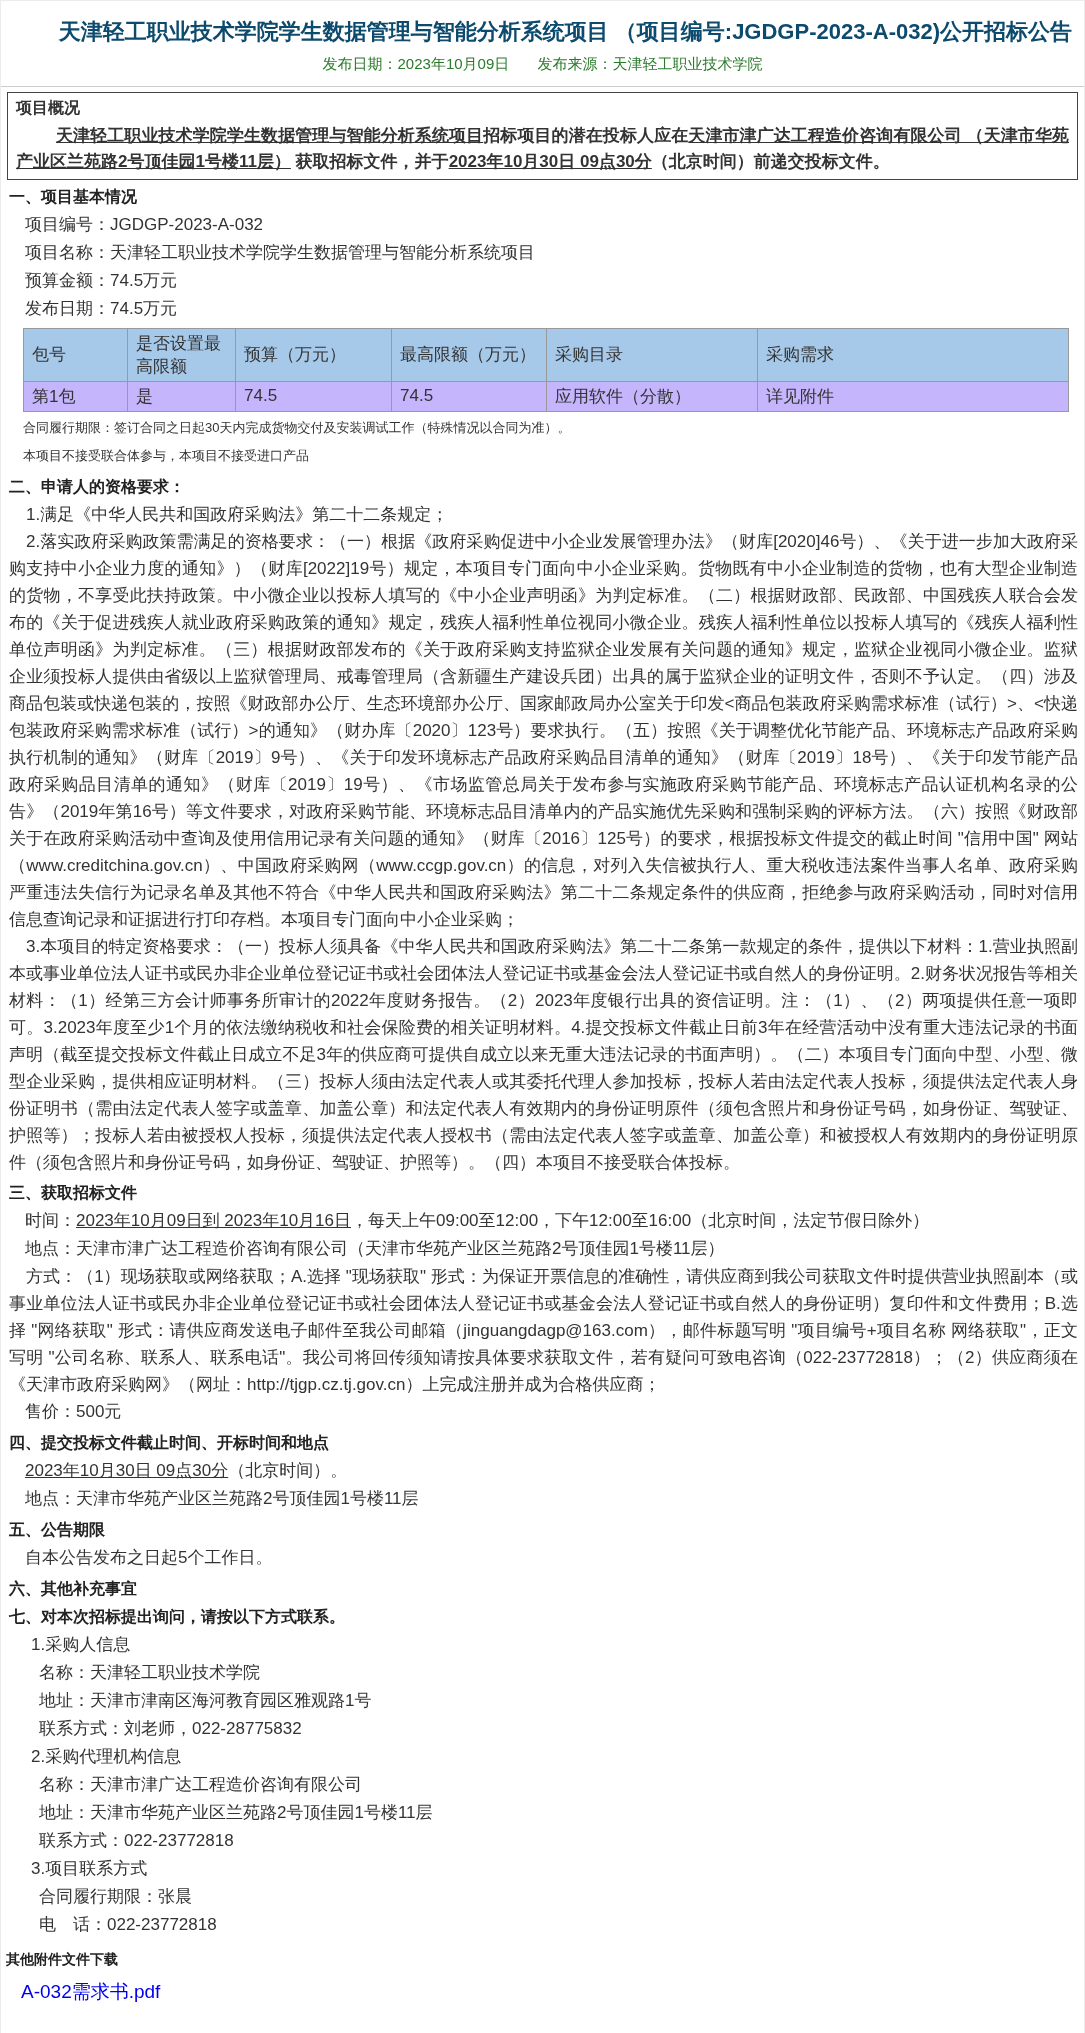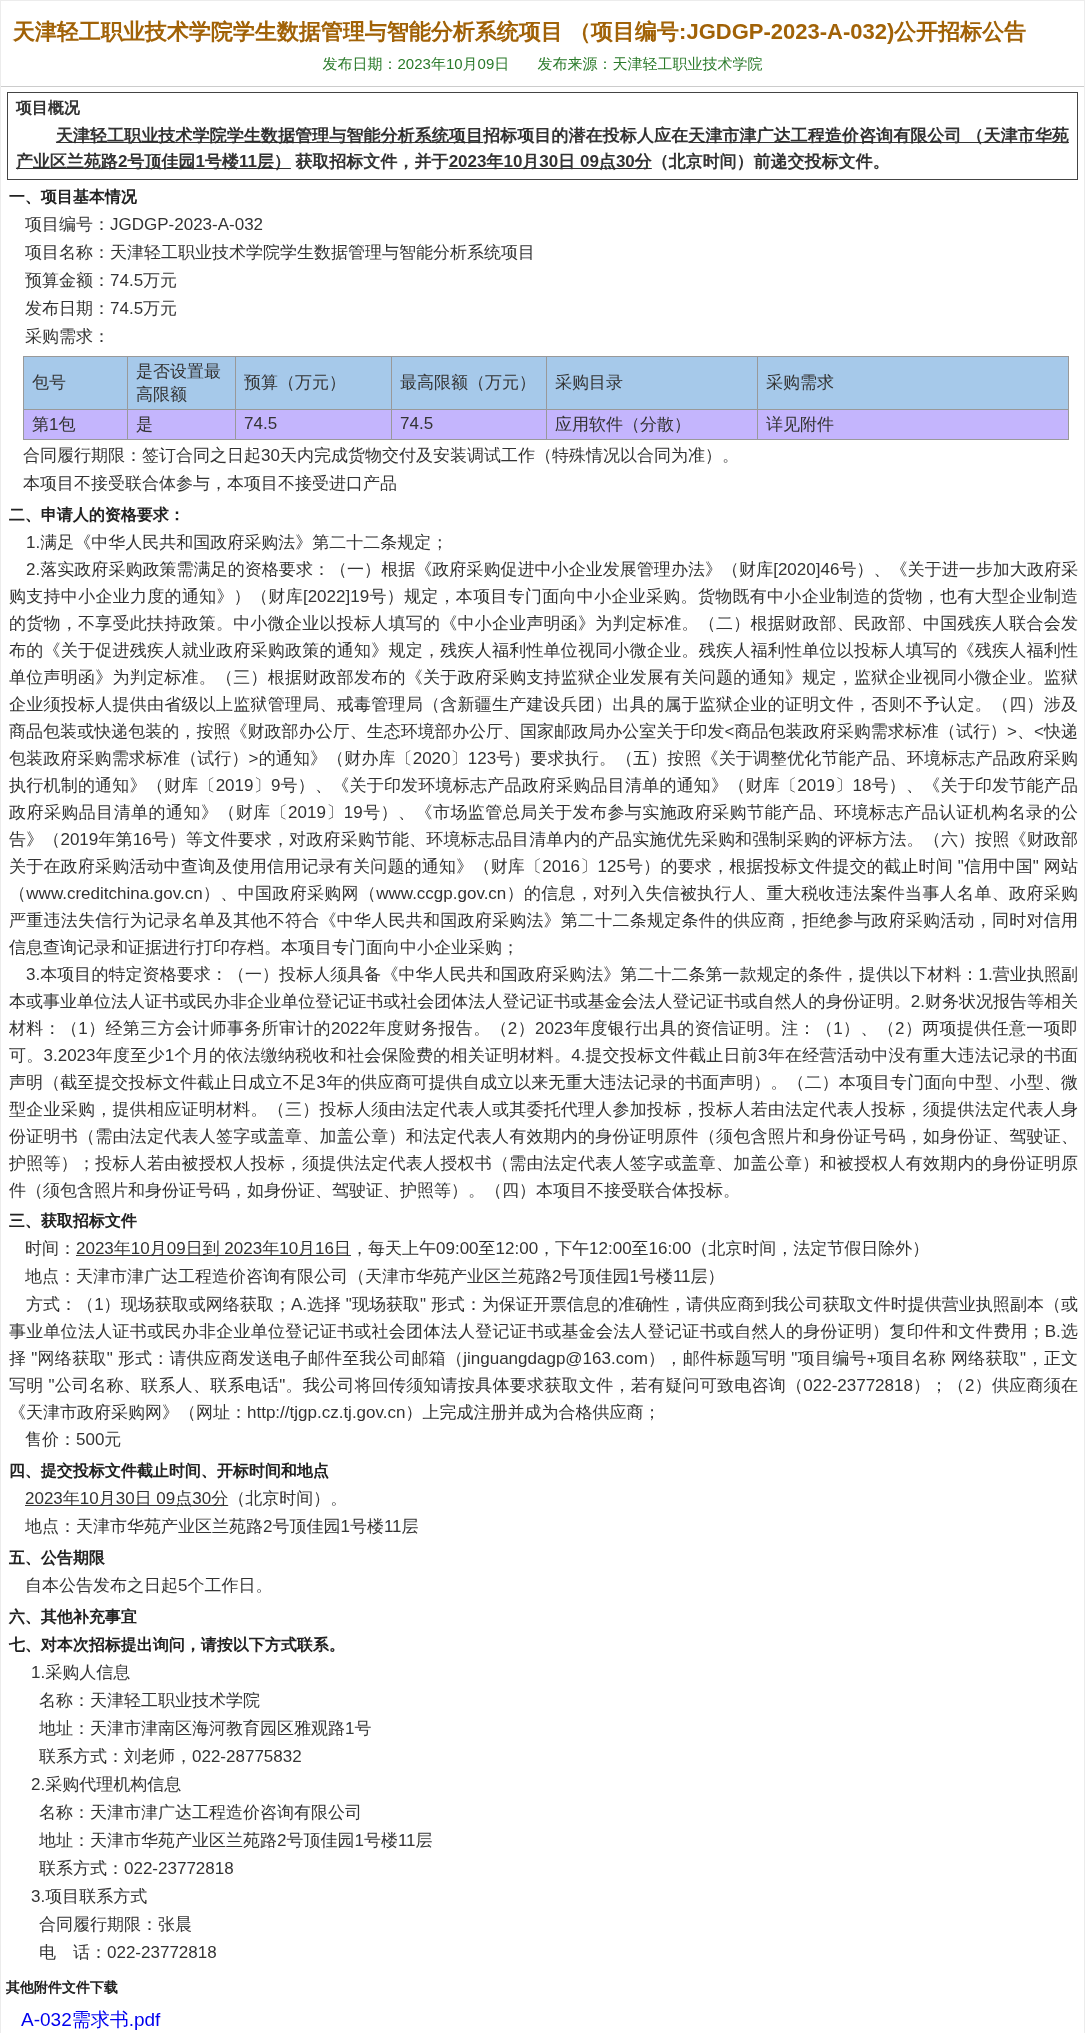--- a/index.html
+++ b/index.html
@@ -10,25 +10,25 @@
     width: 1085px;
   }
   .page {
     width: 1085px;
     min-height: 2033px;
     border: 1px solid #ececec;
     padding-bottom: 40px;
   }
   .title {
     margin: 16px 12px 8px;
-    text-align: left;
+    text-align: right;
     font-size: 22px;
     font-weight: bold;
     line-height: 1.35;
-    color: #a16207;
+    color: #0c4a6e;
   }
   .meta {
     text-align: center;
     font-size: 15px;
     color: #2a7a2a;
     margin: 8px 0 12px;
   }
   .meta span { margin: 0 12px; }
   .divider {
     border: none;
@@ -56,21 +56,21 @@
     color: #222;
     margin: 7px 0 3px 8px;
   }
   .line {
     margin-left: 24px;
     font-size: 17px;
     line-height: 28px;
   }
   .line2 {
     margin-left: 22px;
-    font-size: 17px;
+    font-size: 13px;
     line-height: 28px;
   }
   .para {
     margin: 0 6px 0 8px;
     text-indent: 17px;
     font-size: 17px;
     line-height: 27px;
     text-align: justify;
   }
   table.req {
@@ -134,21 +134,20 @@
   <div class="overview-box">
     <div class="overview-label">项目概况</div>
     <p class="overview-text"><span class="u">天津轻工职业技术学院学生数据管理与智能分析系统项目</span><span>招标项目的潜在投标人应在</span><span class="u">天津市津广达工程造价咨询有限公司 （天津市华苑产业区兰苑路2号顶佳园1号楼11层）</span><span> 获取招标文件，并于</span><span class="u">2023年10月30日 09点30分</span><span>（北京时间）前递交投标文件。</span></p>
   </div>
 
   <div class="section-heading">一、项目基本情况</div>
   <div class="line">项目编号：JGDGP-2023-A-032</div>
   <div class="line">项目名称：天津轻工职业技术学院学生数据管理与智能分析系统项目</div>
   <div class="line">预算金额：74.5万元</div>
   <div class="line">发布日期：74.5万元</div>
-  <div class="line">采购需求：</div>
 
   <table class="req">
     <thead>
       <tr>
         <th class="c0">包号</th>
         <th class="c1">是否设置最高限额</th>
         <th class="c2">预算（万元）</th>
         <th class="c3">最高限额（万元）</th>
         <th class="c4">采购目录</th>
         <th class="c5">采购需求</th>

